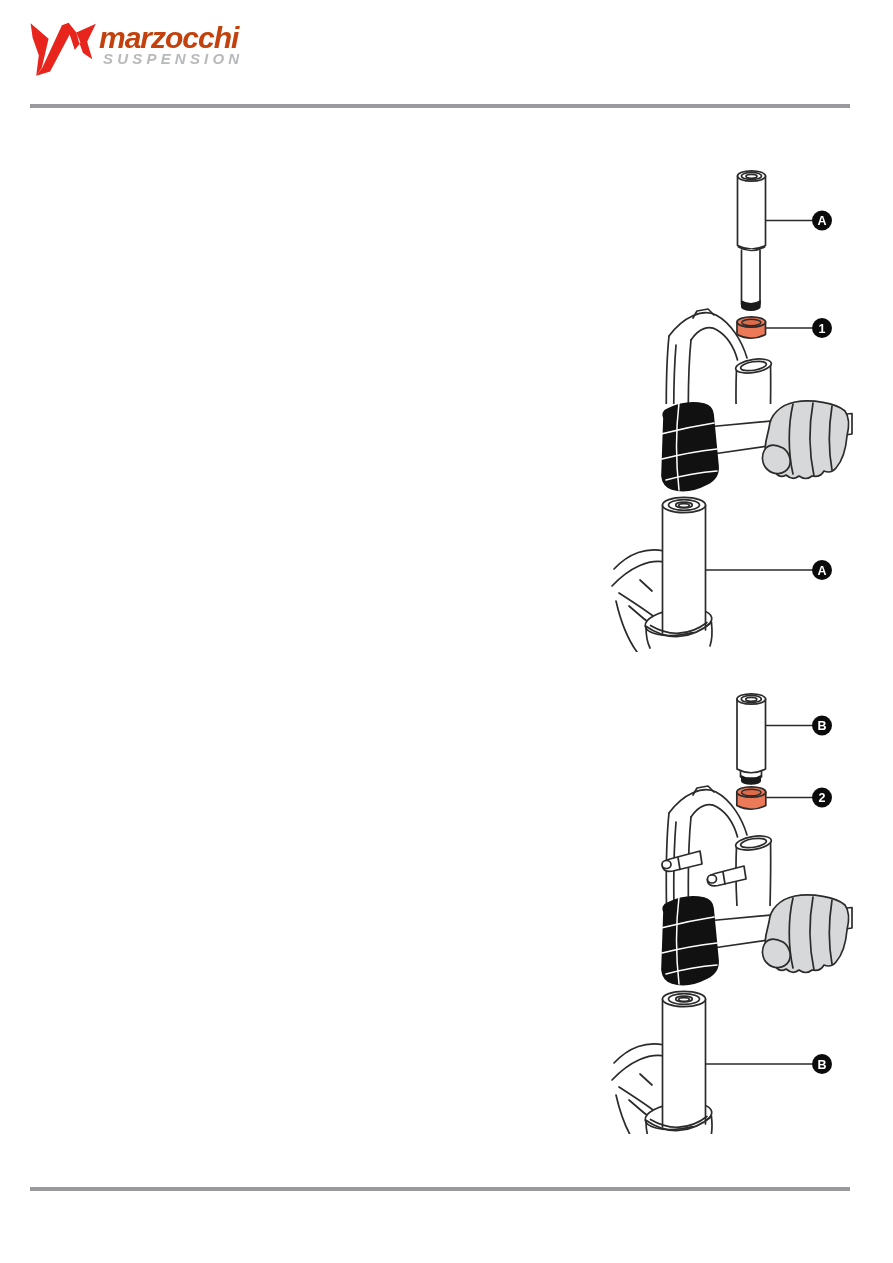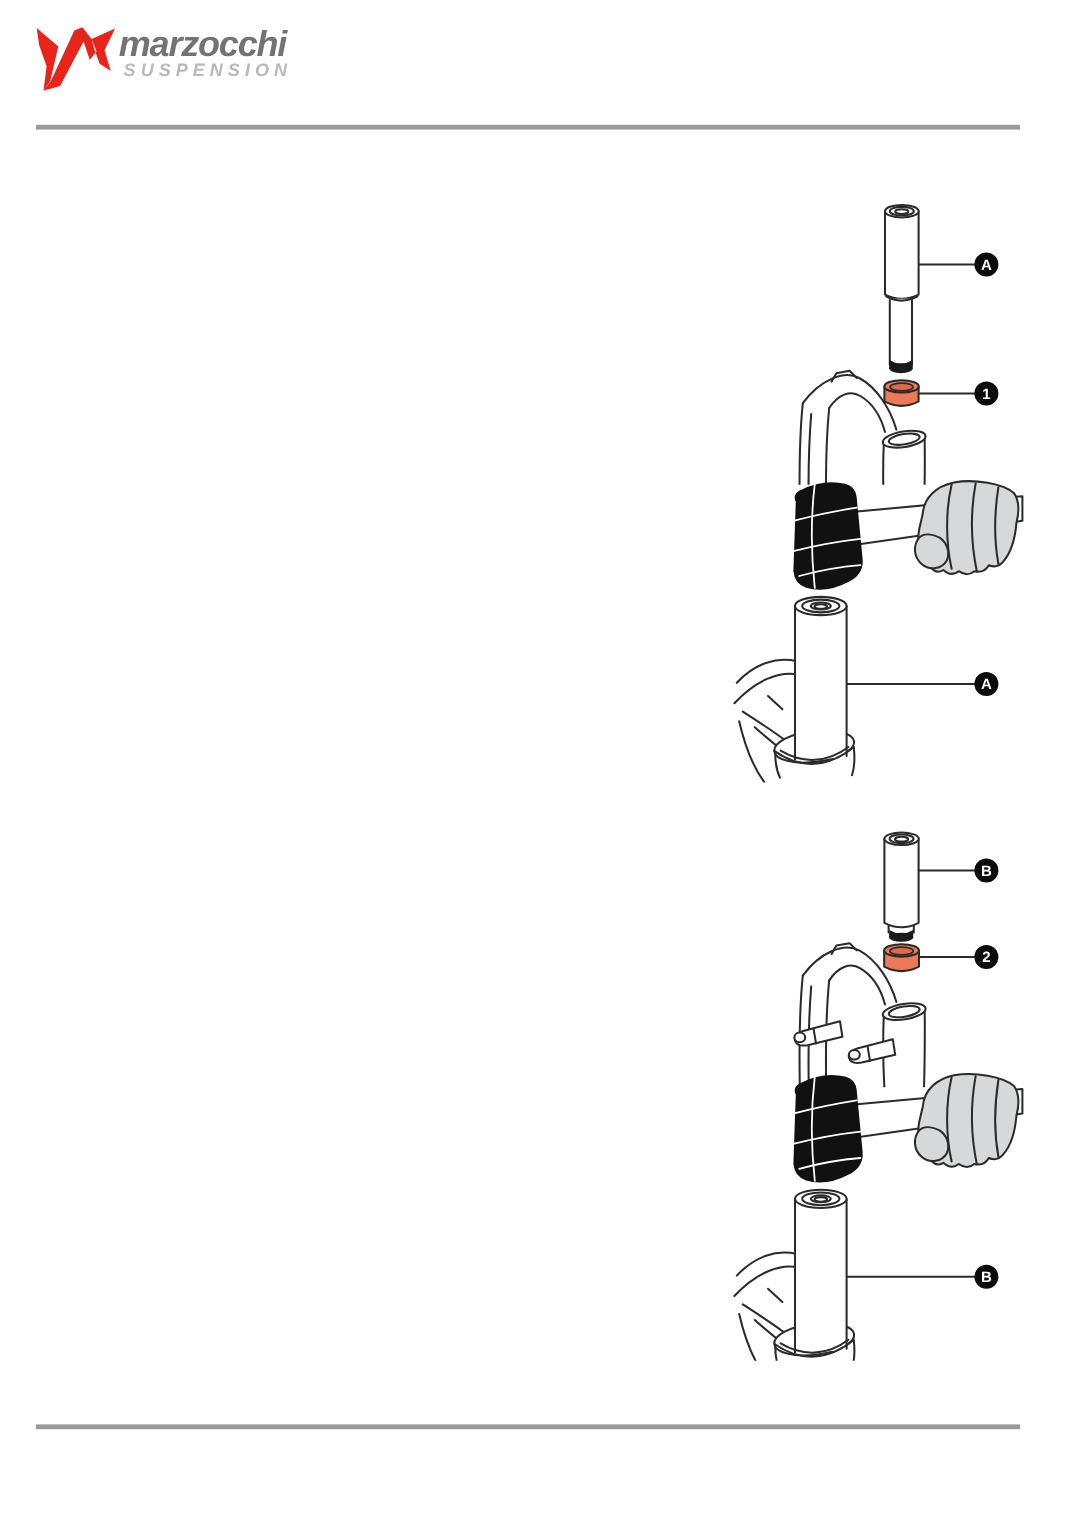--- a/index.html
+++ b/index.html
@@ -4,21 +4,21 @@
 <style>
   html,body{margin:0;padding:0;background:#fff;}
   .page{position:relative;width:893px;height:1263px;background:#fff;overflow:hidden;
         font-family:"Liberation Sans",sans-serif;}
   .rule{position:absolute;left:30px;width:820px;height:4px;background:#9a9a9e;}
   .rule-header{top:104px;}
   .rule-footer{top:1187px;}
   .logo{position:absolute;left:0;top:0;width:300px;height:100px;}
   .logo-mark{position:absolute;left:28px;top:21px;width:72px;height:58px;}
   .brand{position:absolute;left:99px;top:23px;font-style:italic;font-weight:bold;
-         font-size:30px;letter-spacing:-1px;color:#737373;line-height:1;}
+         font-size:30px;letter-spacing:-1px;color:#c2410c;line-height:1;}
   .subbrand{position:absolute;left:103px;top:51px;font-size:15px;font-weight:bold;
             letter-spacing:4.2px;color:#b8b9bb;line-height:1;font-style:italic;}
   .fig{position:absolute;}
   .fig text{font:bold 12.5px "Liberation Sans",sans-serif;text-anchor:middle;}
 </style>
 </head>
 <body>
 
 <div class="page">
 

